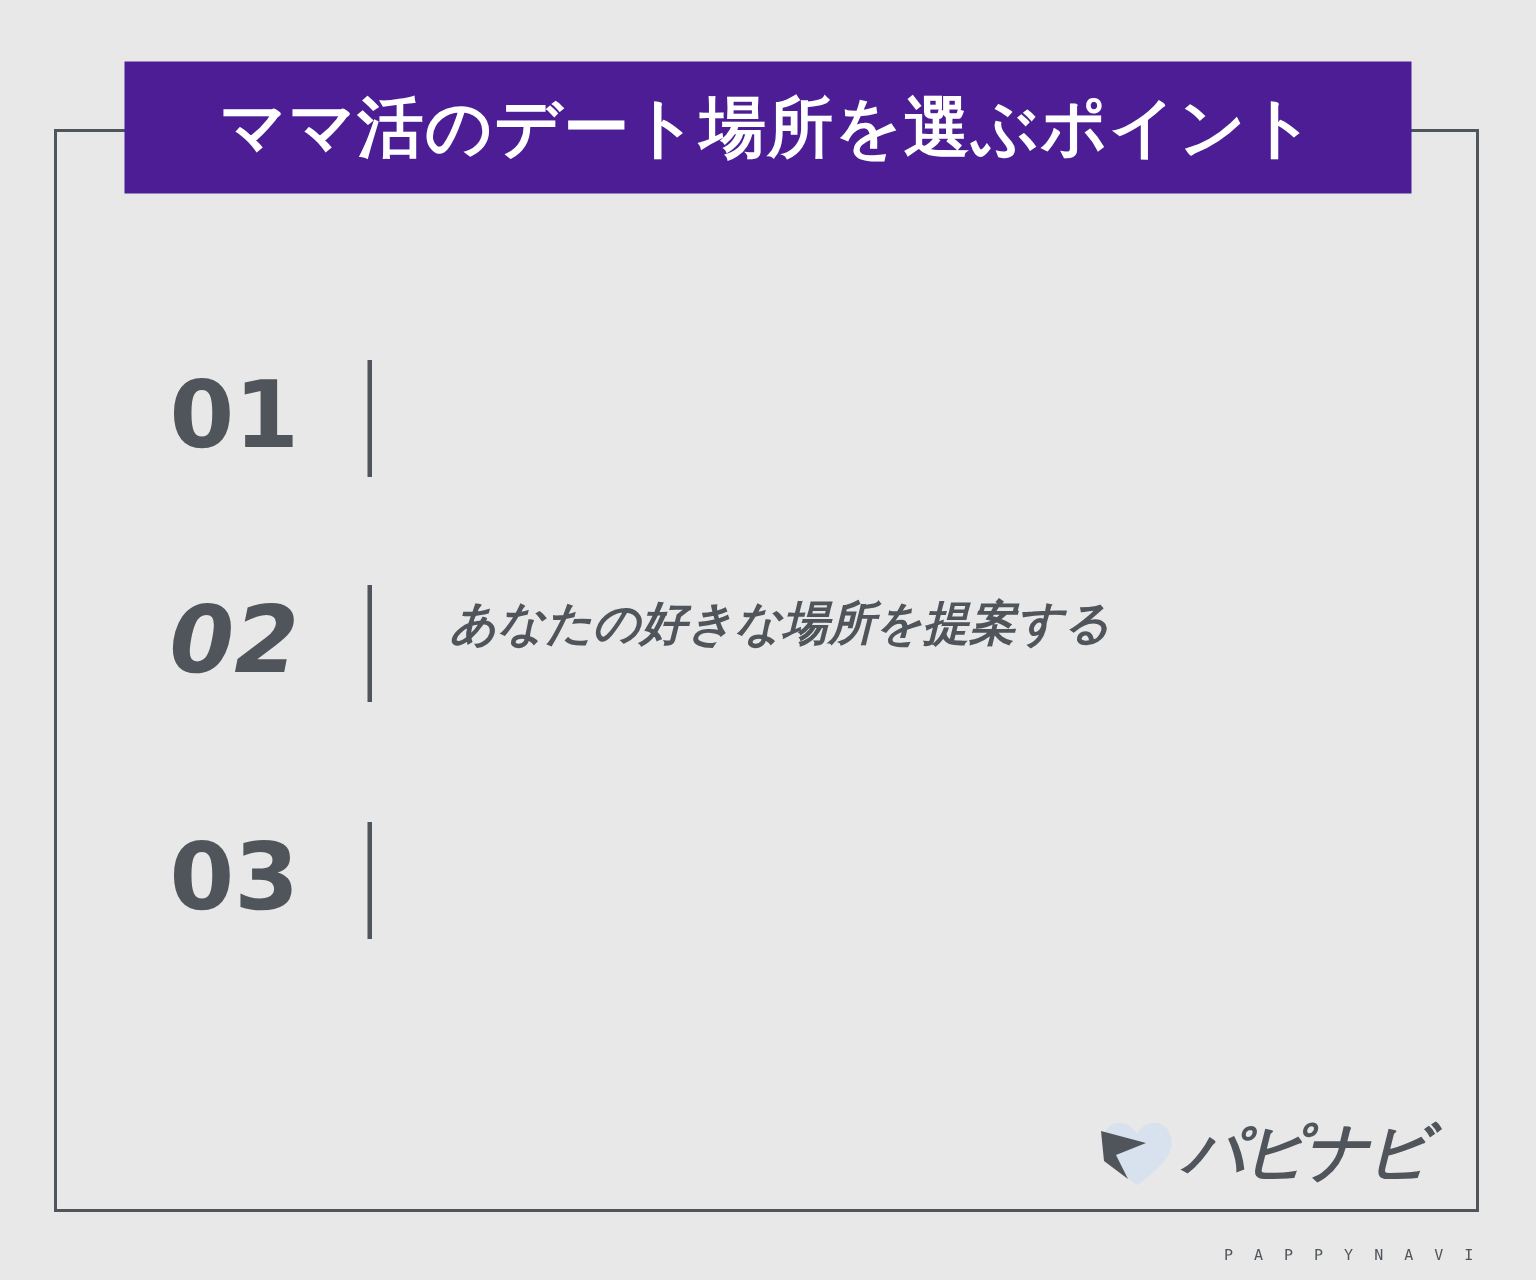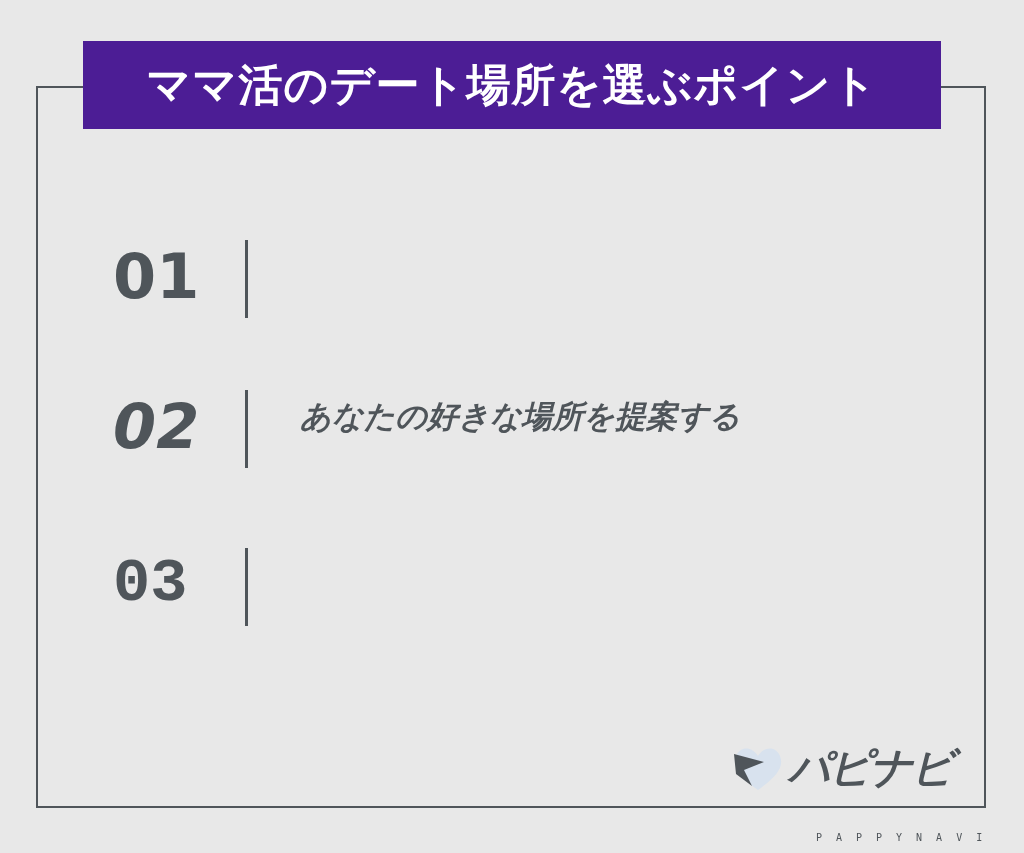--- a/index.html
+++ b/index.html
@@ -26,21 +26,21 @@
 
 <div class="row" style="top:240px;">
   <div class="num">01</div>
   <div class="sep"></div>
 </div>
 <div class="row" style="top:390px;font-style:italic;">
   <div class="num">02</div>
   <div class="sep"></div>
   <div class="txt">あなたの好きな場所を提案する</div>
 </div>
-<div class="row" style="top:548px;font-family:Liberation Mono, monospace;">
+<div class="row" style="top:548px;">
   <div class="num">03</div>
   <div class="sep"></div>
 </div>
 
 <div class="logo">
   <svg width="56" height="50" viewBox="0 0 56 50" style="position:absolute;left:0;top:4px;">
     <path d="M28 46 C8 32 2 22 6 12 C10 2 22 2 28 12 C34 2 46 2 50 12 C54 22 48 32 28 46Z" fill="#d8e2ee"></path>
     <path d="M4 10 L34 18 L14 26 L22 42 L6 30 Z" fill="#4f555a"></path>
   </svg>
   <div class="kana">パピナビ</div>

